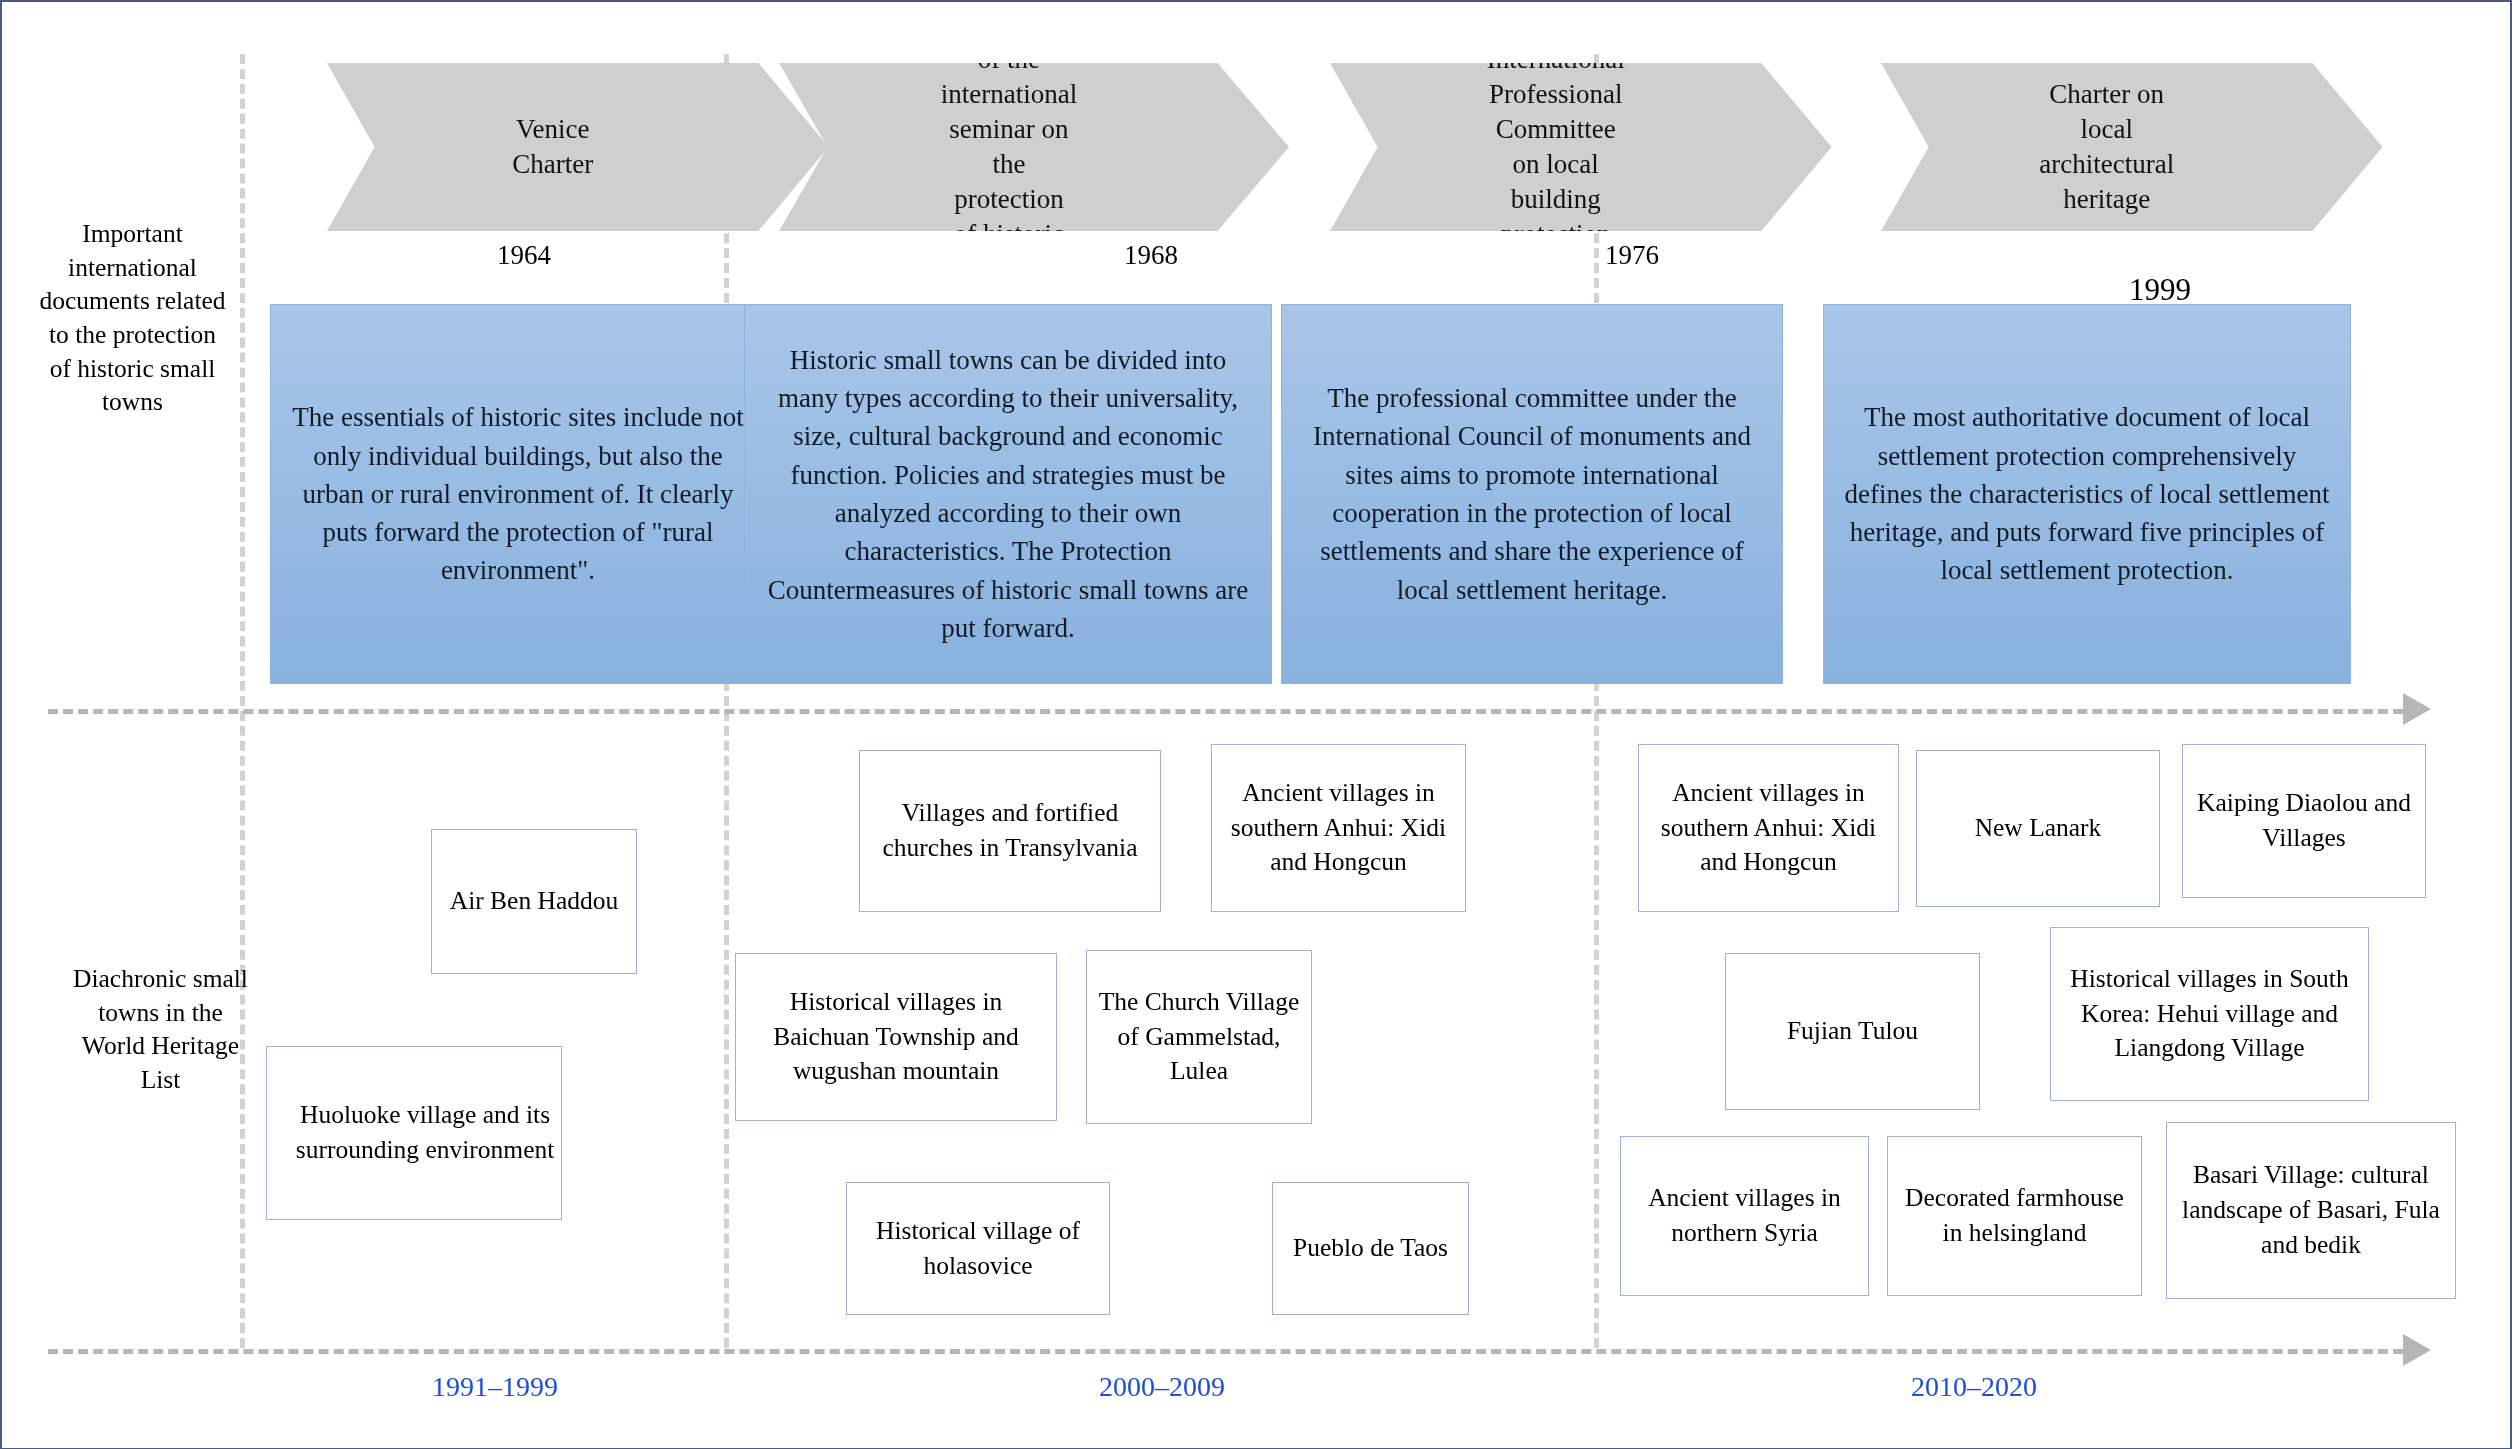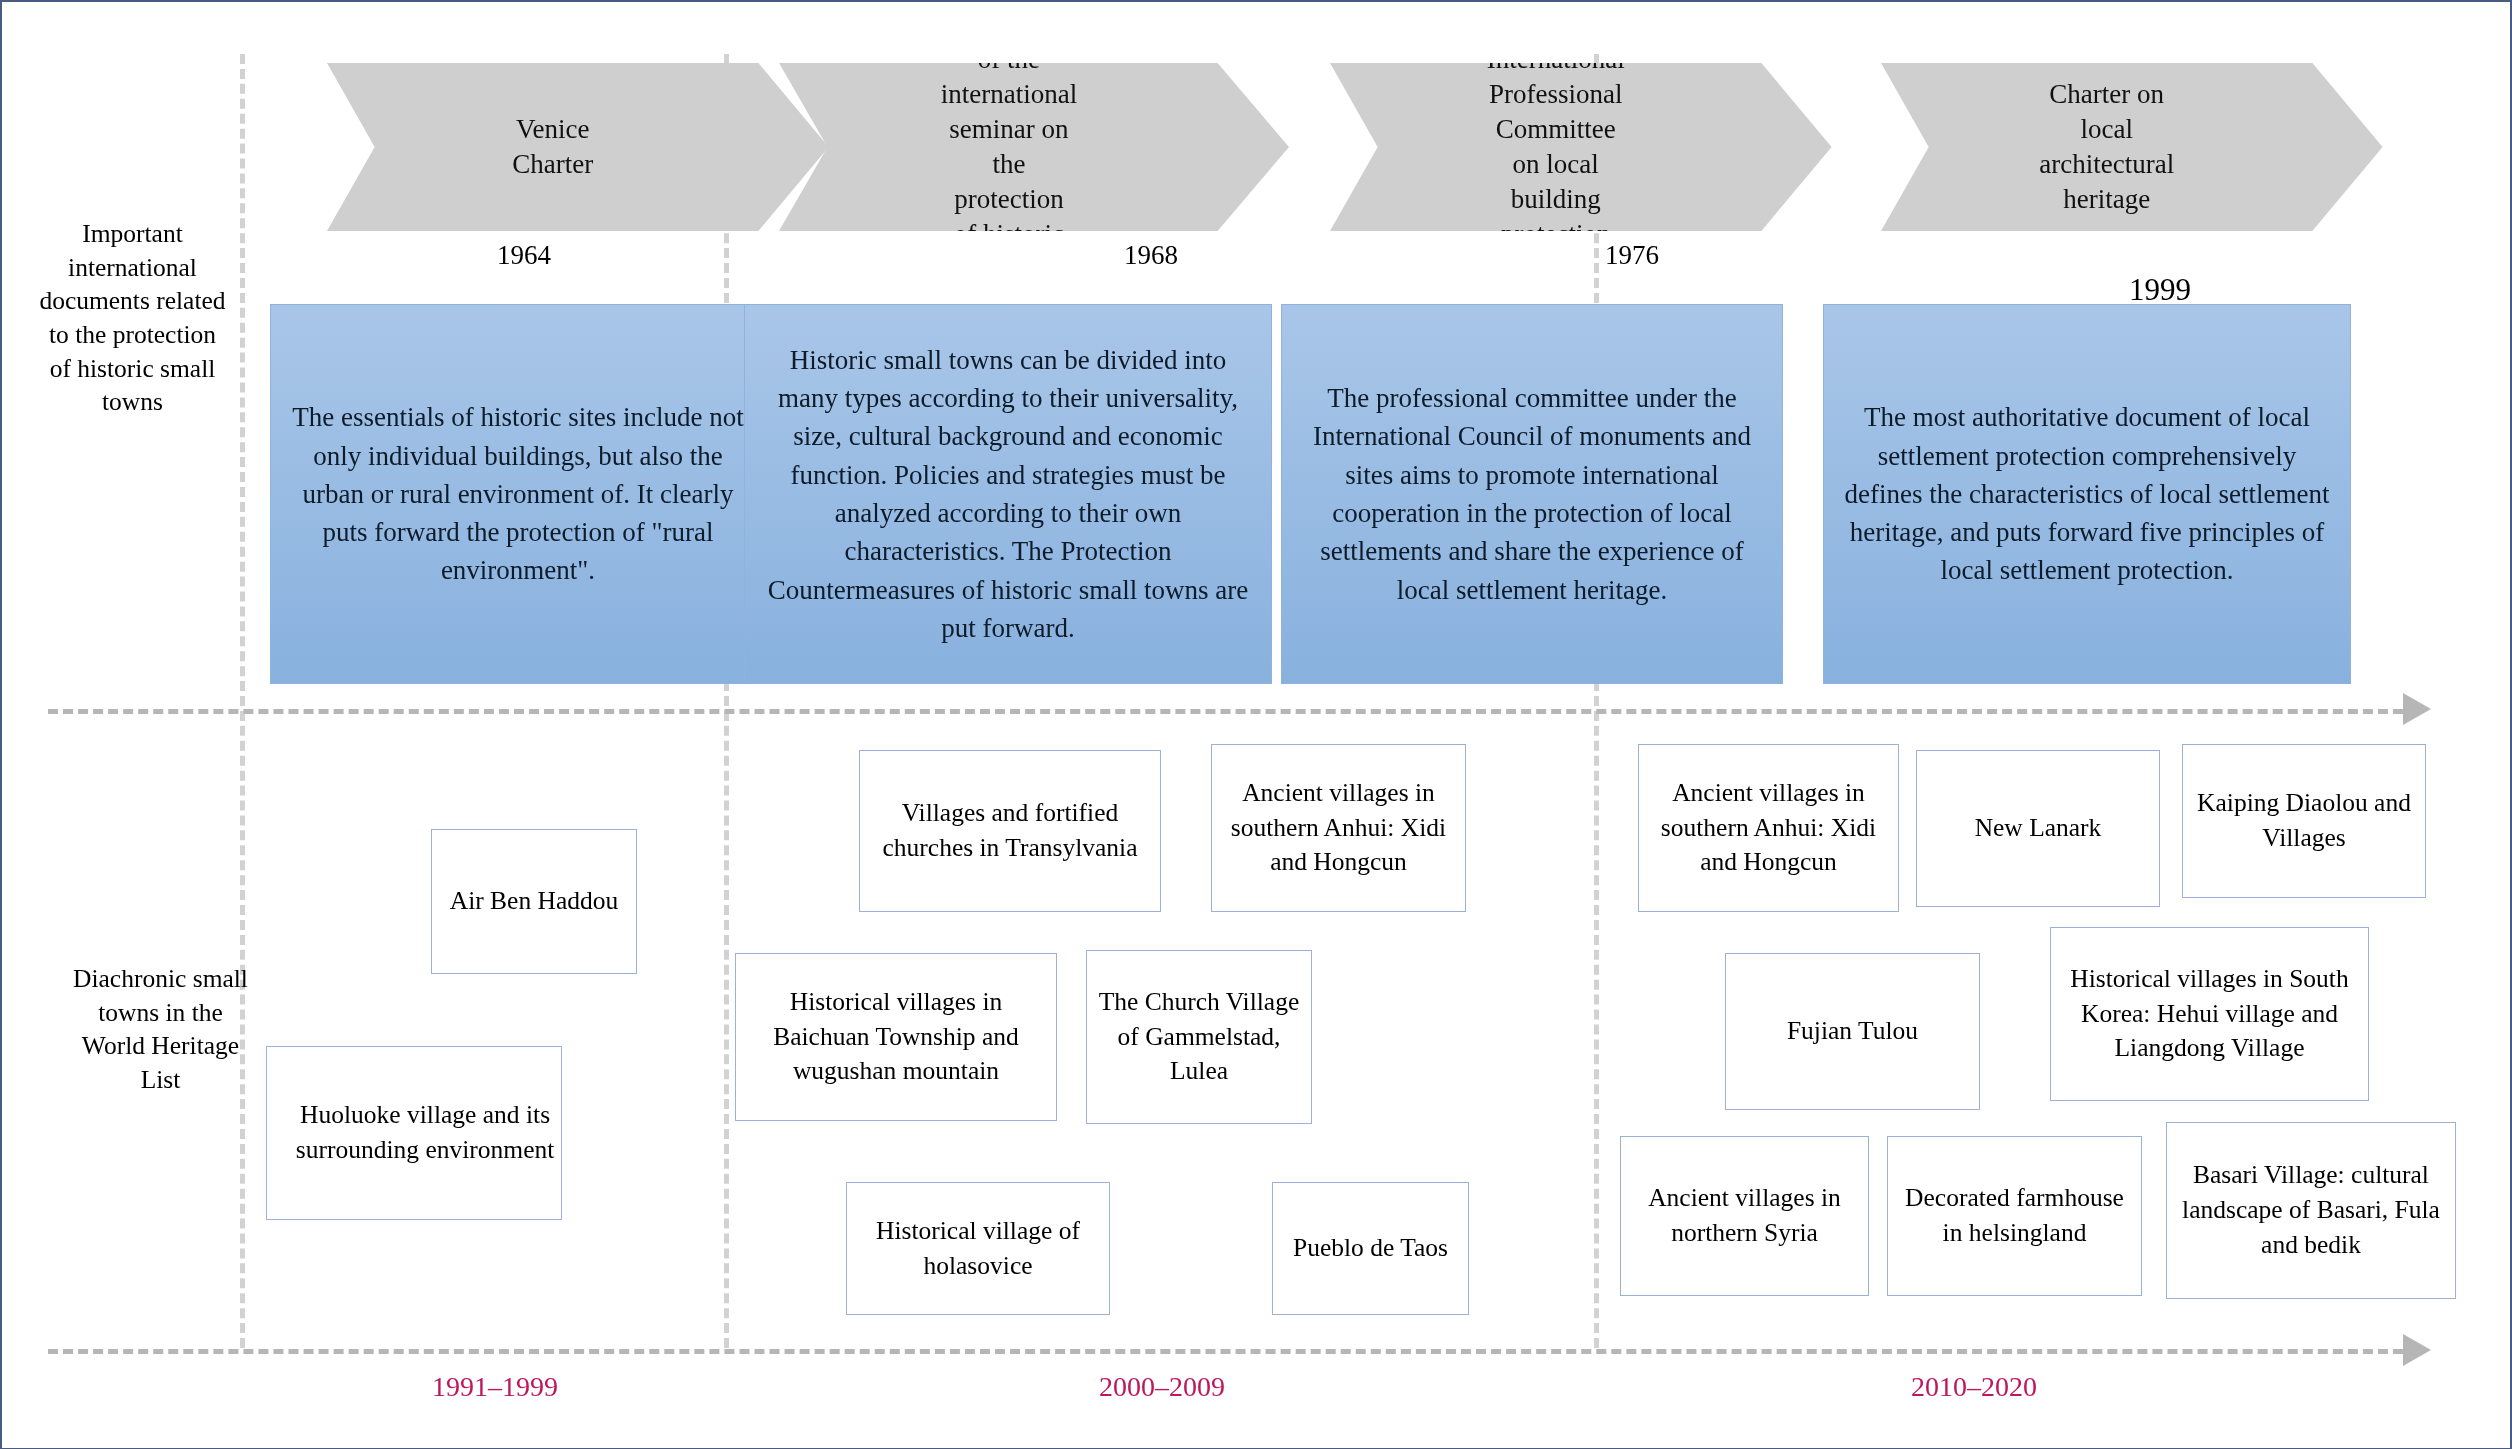--- a/index.html
+++ b/index.html
@@ -79,21 +79,21 @@
     text-align:center;
     line-height:1.36;
     color:#000;
     box-sizing:border-box;
     padding:3.5px 5.8px;
   }
 
   .periodlabel{
     position:absolute;
     text-align:center;
-    color:#be185d;
+    color:#1d4ed8;
   }
 </style>
 </head>
 <body>
 
 <div id="page">
 
   <div class="vdash" style="left:238px;top:52px;height:1294px;"></div>
   <div class="vdash" style="left:722px;top:52px;height:1294px;"></div>
   <div class="vdash" style="left:1592px;top:52px;height:1294px;"></div>

